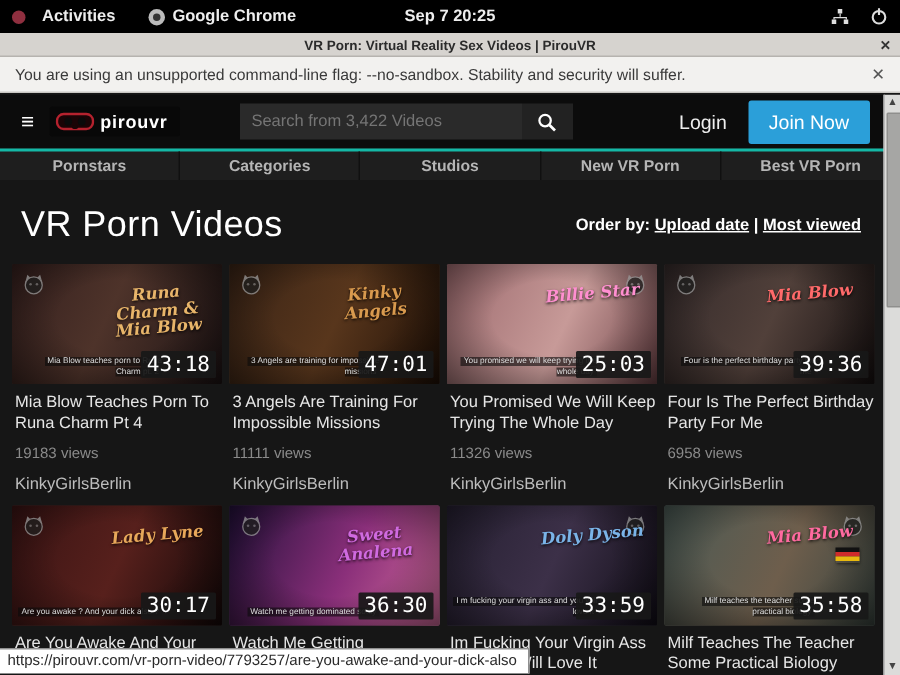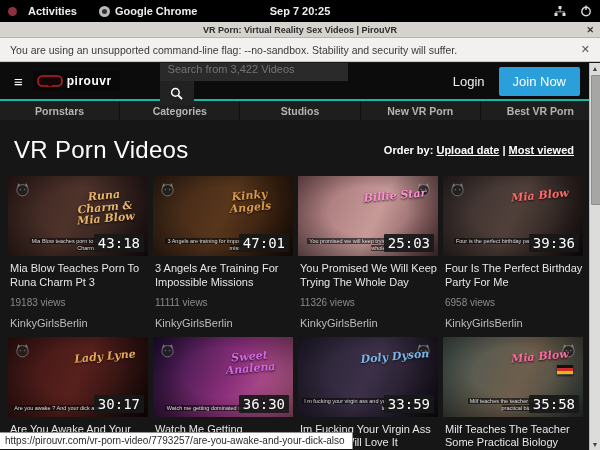--- a/index.html
+++ b/index.html
@@ -36,21 +36,21 @@
   .scrollbar .arr { width:100%; height:11px; color:#444; font-size:7px; text-align:center; line-height:11px; }
   .scrollbar .thumb { position:absolute; top:12px; left:1px; right:1px; height:130px; background:#a6a6a4;
     border:1px solid #8f8f8d; border-radius:1px; }
   .scrollbar .arr.down { position:absolute; bottom:0; }
 
   
   .siteheader { height:36px; background:#0c0c0c; display:flex; align-items:center; padding:0 14px; gap:10px; }
   .burger { color:#fff; font-size:15px; letter-spacing:0; line-height:1; cursor:pointer; }
   .logo { display:flex; align-items:center; gap:4px; background:#080808; padding:3px 8px 3px 4px; border-radius:2px; }
   .logo-text { color:#fff; font-weight:bold; font-size:12px; letter-spacing:.5px; }
-  .searchwrap { display:flex; margin-left:30px;flex-direction:column; }
+  .searchwrap { display:flex; margin-left:30px; }
   .searchwrap input { width:188px; height:24px; background:#2a2a2a; border:none; color:#9a9a9a;
     font-size:11px; padding:0 8px; outline:none; font-family:"Liberation Sans",sans-serif; }
   .searchbtn { width:34px; height:24px; background:#222; border:none; display:flex;
     align-items:center; justify-content:center; cursor:pointer; }
   .hdr-right { margin-left:auto; display:flex; align-items:center; gap:14px; padding-right:6px; }
   .login { color:#eee; font-size:13px; cursor:pointer; }
   .joinbtn { border:none; color:#fff; font-size:13px; padding:7px 14px; border-radius:2px; cursor:pointer;
     font-family:"Liberation Sans",sans-serif; }
 
   
@@ -200,21 +200,21 @@
               <circle cx="12" cy="13" r="8" fill="#20201f" stroke="#9a9a9a" stroke-width="1.2"></circle>
               <circle cx="9" cy="12" r="1.2" fill="#777"></circle>
               <circle cx="15" cy="12" r="1.2" fill="#777"></circle>
             </svg>
       </span>
       <div class="scriptname" style="color: rgb(232, 181, 106);">Runa Charm &amp; Mia Blow</div>
       <div class="subcap"><span>Mia Blow teaches porn to Runa Charm pt. 2</span></div>
       <span class="duration">43:18</span>
 
     </div>
-    <div class="vtitle">Mia Blow Teaches Porn To Runa Charm Pt 3</div>
+    <div class="vtitle">Mia Blow Teaches Porn To Runa Charm Pt 4</div>
     <div class="views">19183 views</div>
     <div class="studio">KinkyGirlsBerlin</div>
   </div>
 
   <div class="card">
     <div class="thumb" style="background: linear-gradient(115deg, rgb(58, 36, 22), rgb(88, 54, 28) 50%, rgb(32, 16, 6));">
       <div class="shade"></div>
       <span class="studio-logo" style="left: 6px;">
         <svg width="17" height="17" viewBox="0 0 24 24">
               <path d="M4 10 L6 3 L10 7 Z" fill="#9a9a9a"></path>

